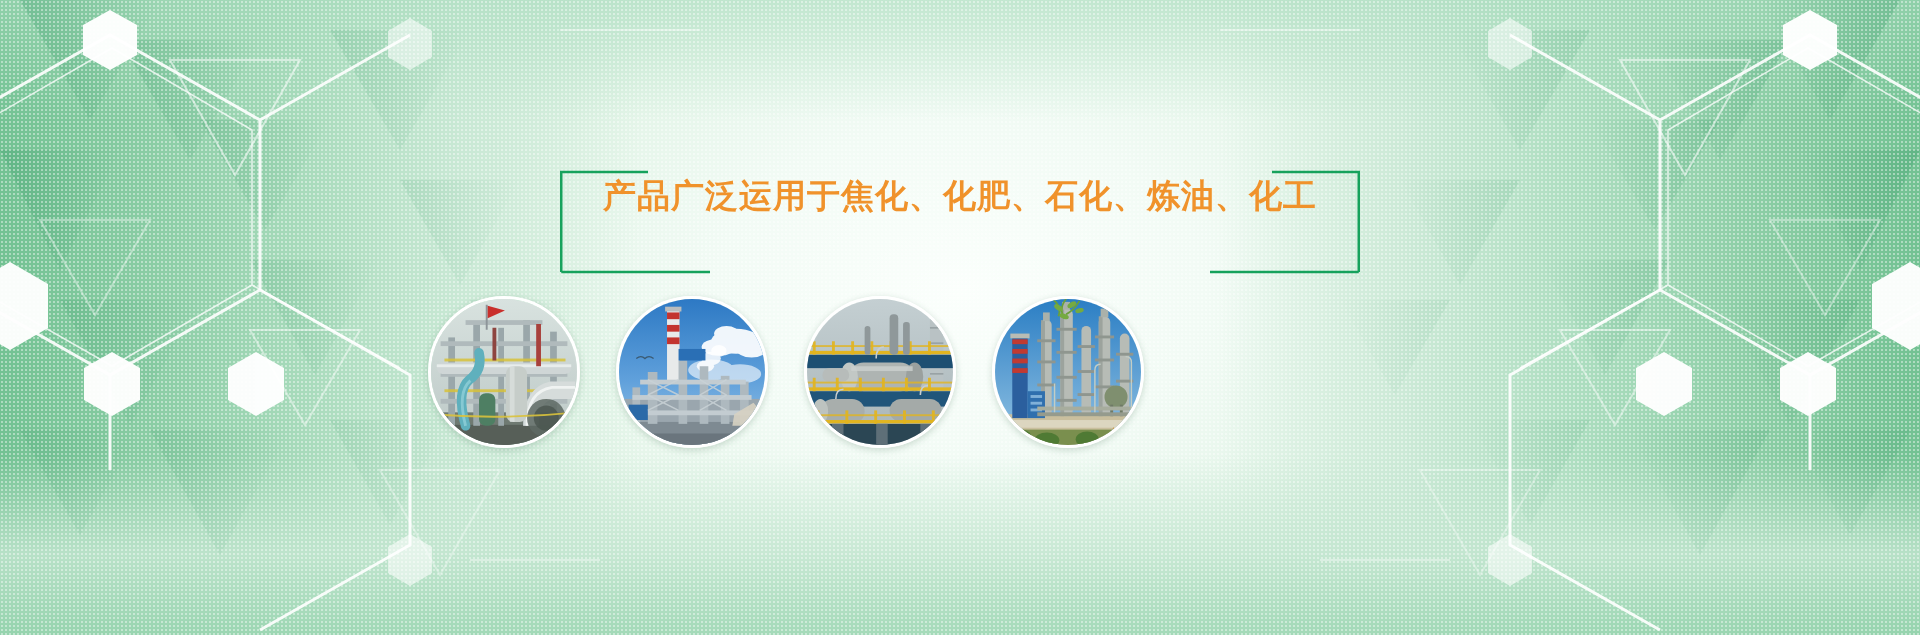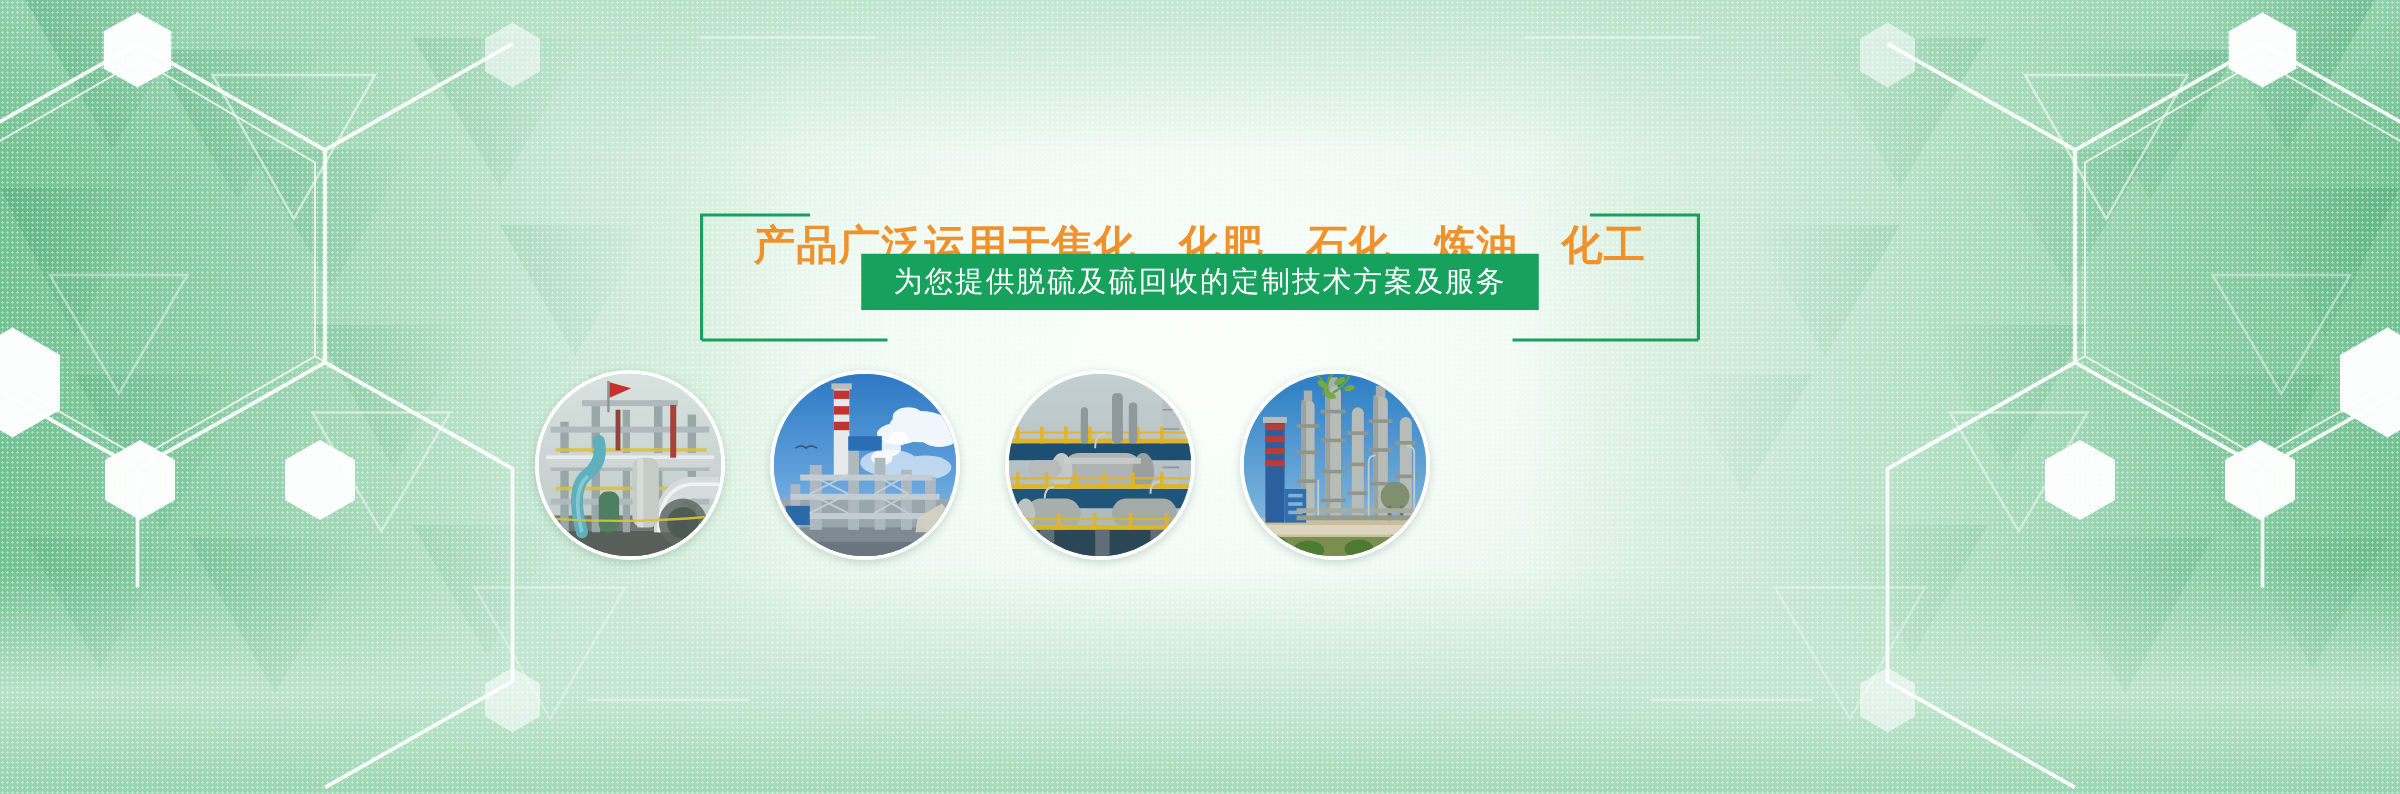--- a/index.html
+++ b/index.html
@@ -230,21 +230,20 @@
         <path d="M798.75,22 L798.75,122"></path>
         <path d="M1.25,122 L150,122"></path>
         <path d="M650,122 L798.75,122"></path>
       </g>
     </svg>
 
     <div class="headline">
       <div>产品广泛运用于焦化、化肥、石化、炼油、化工</div>
     </div>
 
-    <div class="greenbar">为您提供脱硫及硫回收的定制技术方案及服务</div>
 
     <div class="circles">
 
       <div class="circle c1">
         <svg viewBox="0 0 152 152">
           <defs>
             <linearGradient id="p1sky" x1="0" y1="0" x2="0" y2="1">
               <stop offset="0%" stop-color="#d8e2df"></stop>
                 <stop offset="100%" stop-color="#bcc8c6"></stop>
             </linearGradient>

